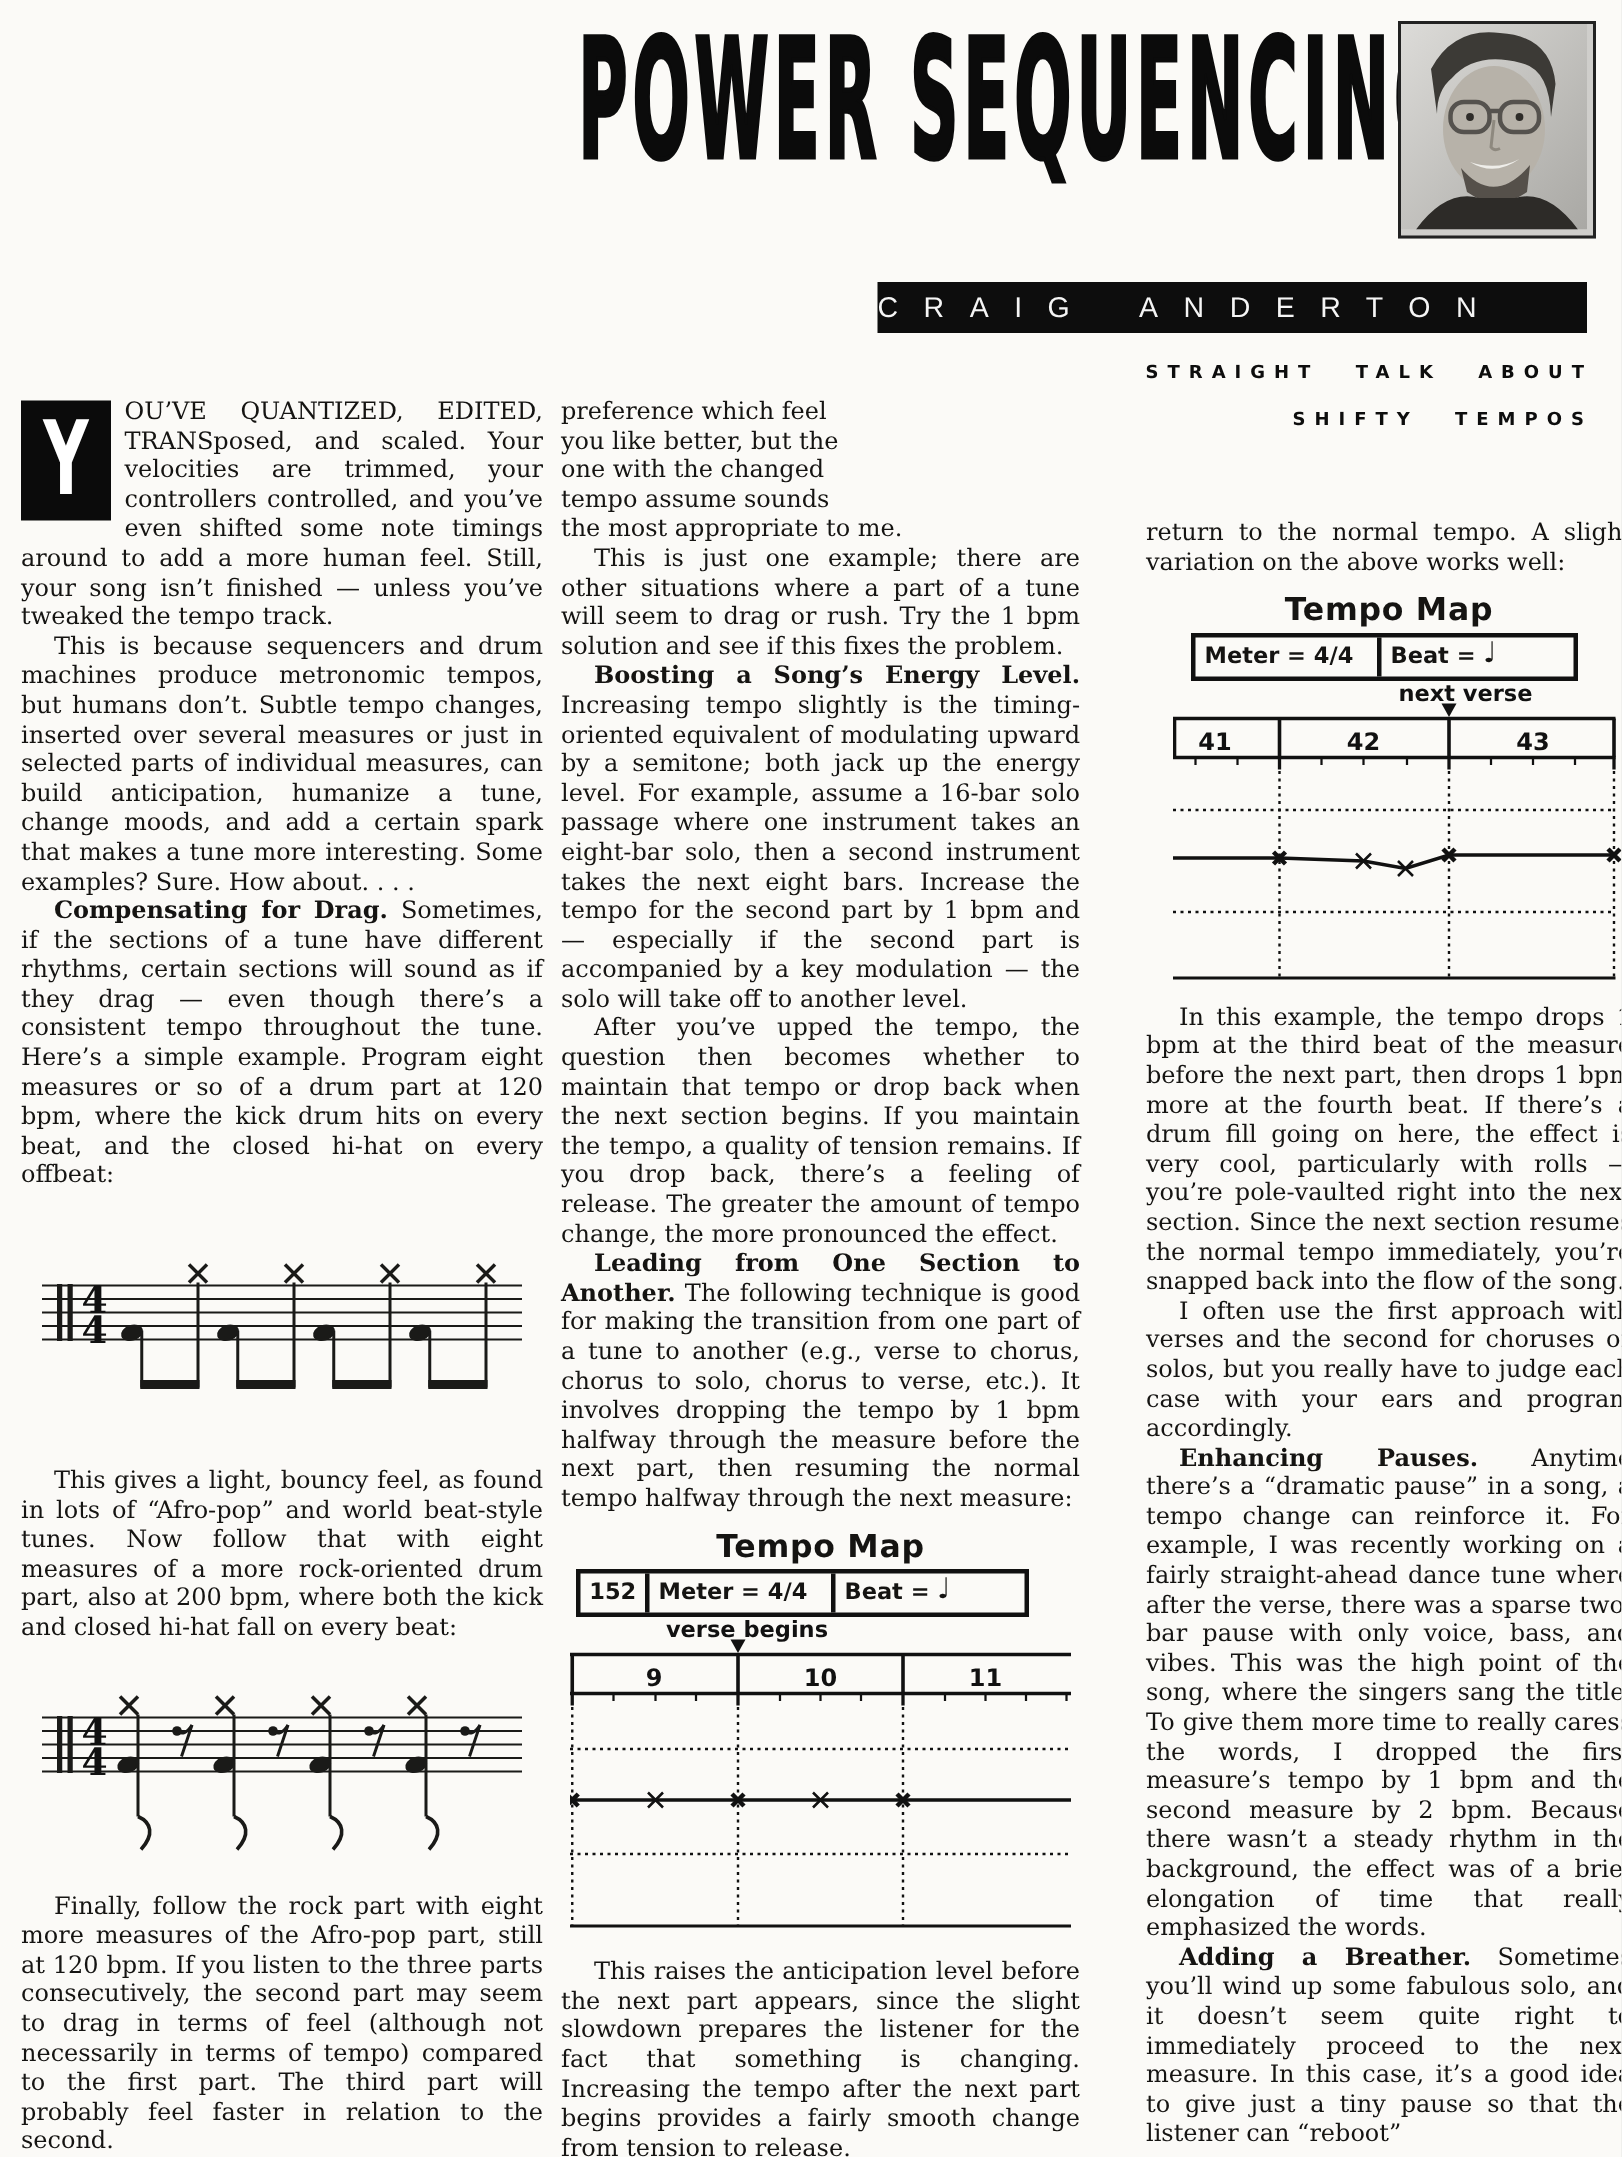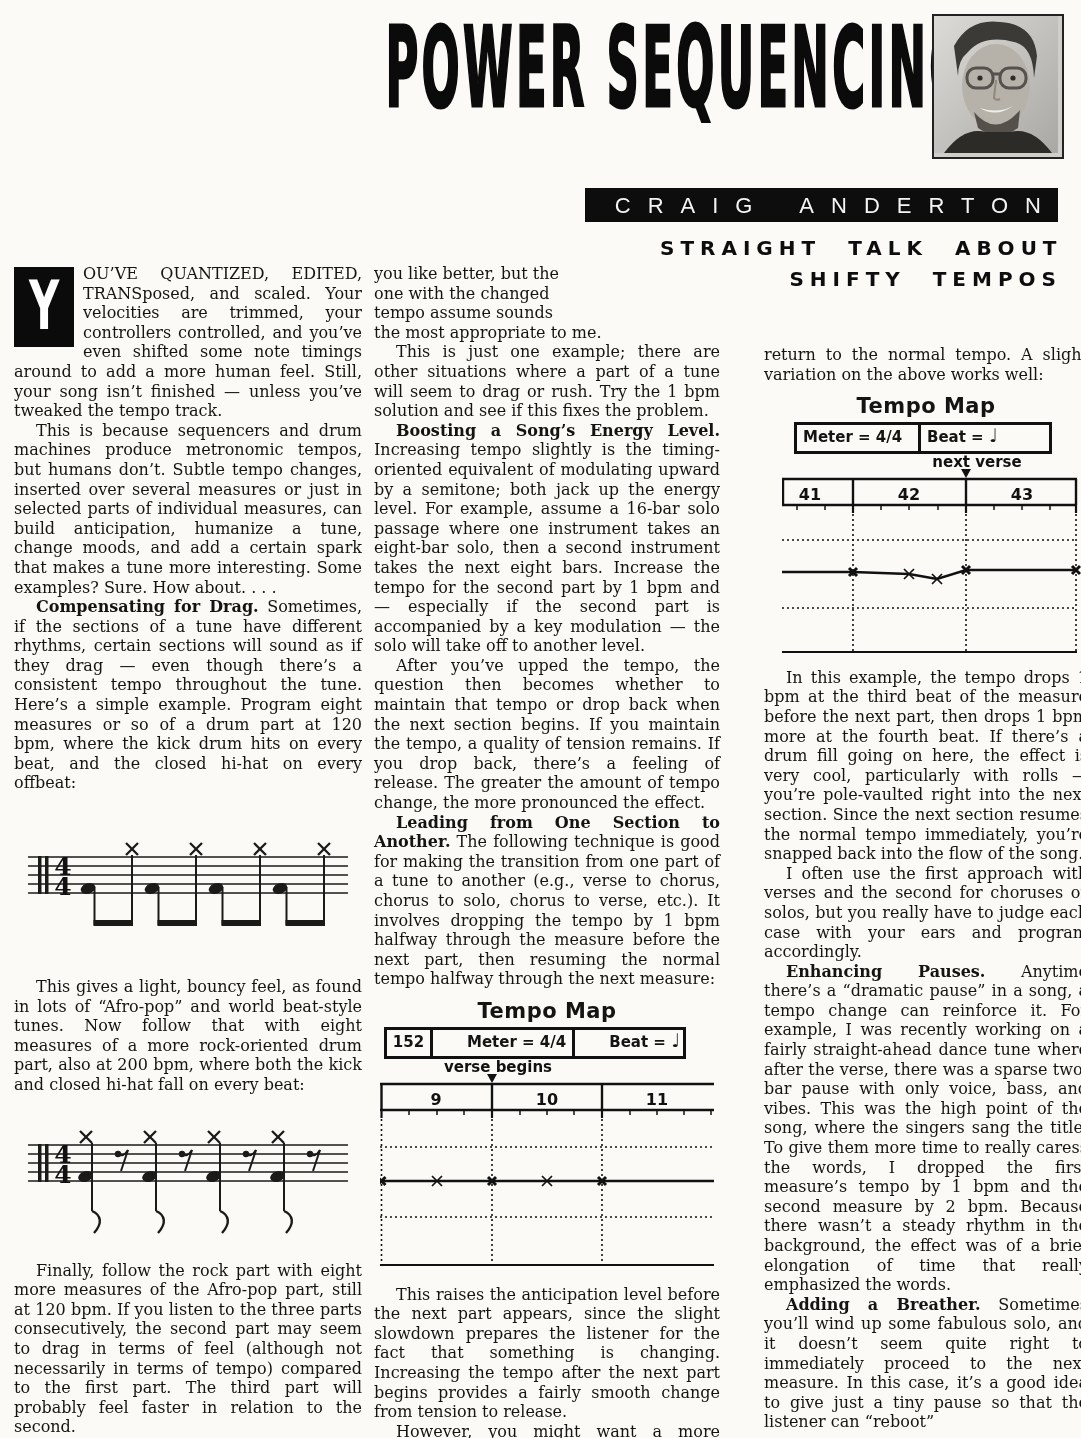--- a/index.html
+++ b/index.html
@@ -6,25 +6,25 @@
   #page{position:relative;width:1081px;height:1438px;background:#fbfaf7;overflow:hidden;
         font-family:"DejaVu Serif",serif;color:#151412;}
   
   .title-wrap{position:absolute;left:235px;top:4px;width:690px;text-align:center;}
   .title-wrap .big{display:inline-block;font-family:"DejaVu Sans",sans-serif;font-weight:bold;
         font-size:68px;letter-spacing:5px;color:#0b0b0b;-webkit-text-stroke:2px #0b0b0b;
         transform:scale(0.66,1.62);transform-origin:top center;white-space:nowrap;}
   .photo{position:absolute;left:932px;top:14px;width:128px;height:141px;border:2px solid #222;
         background:#cfcecb;}
   .byline-bar{position:absolute;left:585px;top:188px;width:473px;height:34px;background:#0d0d0d;
-        color:#f5f5f5;font-family:"Liberation Sans",sans-serif;font-size:22px;line-height:35px;
-        letter-spacing:17px;word-spacing:8px;text-align:right;white-space:nowrap;overflow:hidden;}
+        color:#f5f5f5;font-family:"Liberation Sans",sans-serif;font-size:19px;line-height:35px;
+        letter-spacing:17px;word-spacing:8px;text-align:left;white-space:nowrap;overflow:hidden;}
   .kicker{position:absolute;left:660px;top:238px;width:402px;text-align:right;
         font-family:"DejaVu Sans",sans-serif;font-weight:bold;color:#0d0d0d;}
-  .kicker div{font-size:20px;letter-spacing:6px;word-spacing:14px;line-height:20px;margin-bottom:11px;white-space:nowrap;}
+  .kicker div{font-size:12px;letter-spacing:6px;word-spacing:14px;line-height:20px;margin-bottom:11px;white-space:nowrap;}
   
   .col{position:absolute;font-size:16px;line-height:19.6px;text-align:justify;}
   #col1{left:14px;top:264px;width:348px;}
   #col2{left:374px;top:264px;width:346px;}
   #col3{left:764px;top:345px;width:324px;}
   .p{text-indent:22px;margin:0;}
   .p0{text-indent:0;margin:0;}
   .lead{font-weight:bold;}
   .contline{text-indent:0;text-align:left;}
   
@@ -210,32 +210,33 @@
             <line x1="10" y1="33" x2="3" y2="54" stroke="#1a1a18" stroke-width="2"></line>
           </g>
       </g>
     </svg>
 
     <p class="p"><span>Finally, follow the rock part with eight more measures of the Afro-pop part, still at 120 bpm. If you listen to the three parts consecutively, the second part may seem to drag in terms of feel (although not necessarily in terms of tempo) compared to the first part. The third part will probably feel faster in relation to the second.</span></p>
     <p class="p"><span>Now increase the tempo of only the second section by 1 bpm, then play the three sections consecutively. You’ll notice a definite difference in feel compared to when all three parts were set to the same tempo. It’s a matter of personal</span></p>
   </div>
 
   <div id="col2" class="col">
+    <div class="contline">preference which feel</div>
     <div class="contline">you like better, but the</div>
     <div class="contline">one with the changed</div>
     <div class="contline">tempo assume sounds</div>
     <div class="contline">the most appropriate to me.</div>
     <p class="p"><span>This is just one example; there are other situations where a part of a tune will seem to drag or rush. Try the 1 bpm solution and see if this fixes the problem.</span></p>
     <p class="p"><span class="lead">Boosting a Song’s Energy Level.</span><span> Increasing tempo slightly is the timing-oriented equivalent of modulating upward by a semitone; both jack up the energy level. For example, assume a 16-bar solo passage where one instrument takes an eight-bar solo, then a second instrument takes the next eight bars. Increase the tempo for the second part by 1 bpm and — especially if the second part is accompanied by a key modulation — the solo will take off to another level.</span></p>
     <p class="p"><span>After you’ve upped the tempo, the question then becomes whether to maintain that tempo or drop back when the next section begins. If you maintain the tempo, a quality of tension remains. If you drop back, there’s a feeling of release. The greater the amount of tempo change, the more pronounced the effect.</span></p>
     <p class="p"><span class="lead">Leading from One Section to Another.</span><span> The following technique is good for making the transition from one part of a tune to another (e.g., verse to chorus, chorus to solo, chorus to verse, etc.). It involves dropping the tempo by 1 bpm halfway through the measure before the next part, then resuming the normal tempo halfway through the next measure:</span></p>
 
     <div class="tm">
       <div class="tm-title">Tempo Map</div>
-      <div class="tm-header" style="width:296px;margin-left:10px;gap:28px;">
+      <div class="tm-header" style="width:296px;margin-left:10px;">
         <div class="cell sep num" style="width:46px;">152</div>
         <div class="cell sep" style="width:124px;">Meter = 4/4</div>
         <div class="cell" style="flex:1;">
           <span>Beat =</span>
           <span class="note">♩</span>
         </div>
       </div>
       <svg width="336" height="212" viewBox="0 0 336 212" style="margin-left:6px;">
         <polygon points="107,15 117,15 112,24" fill="#111"></polygon>
         <text x="118" y="13" font-size="15" text-anchor="middle">verse begins</text>

